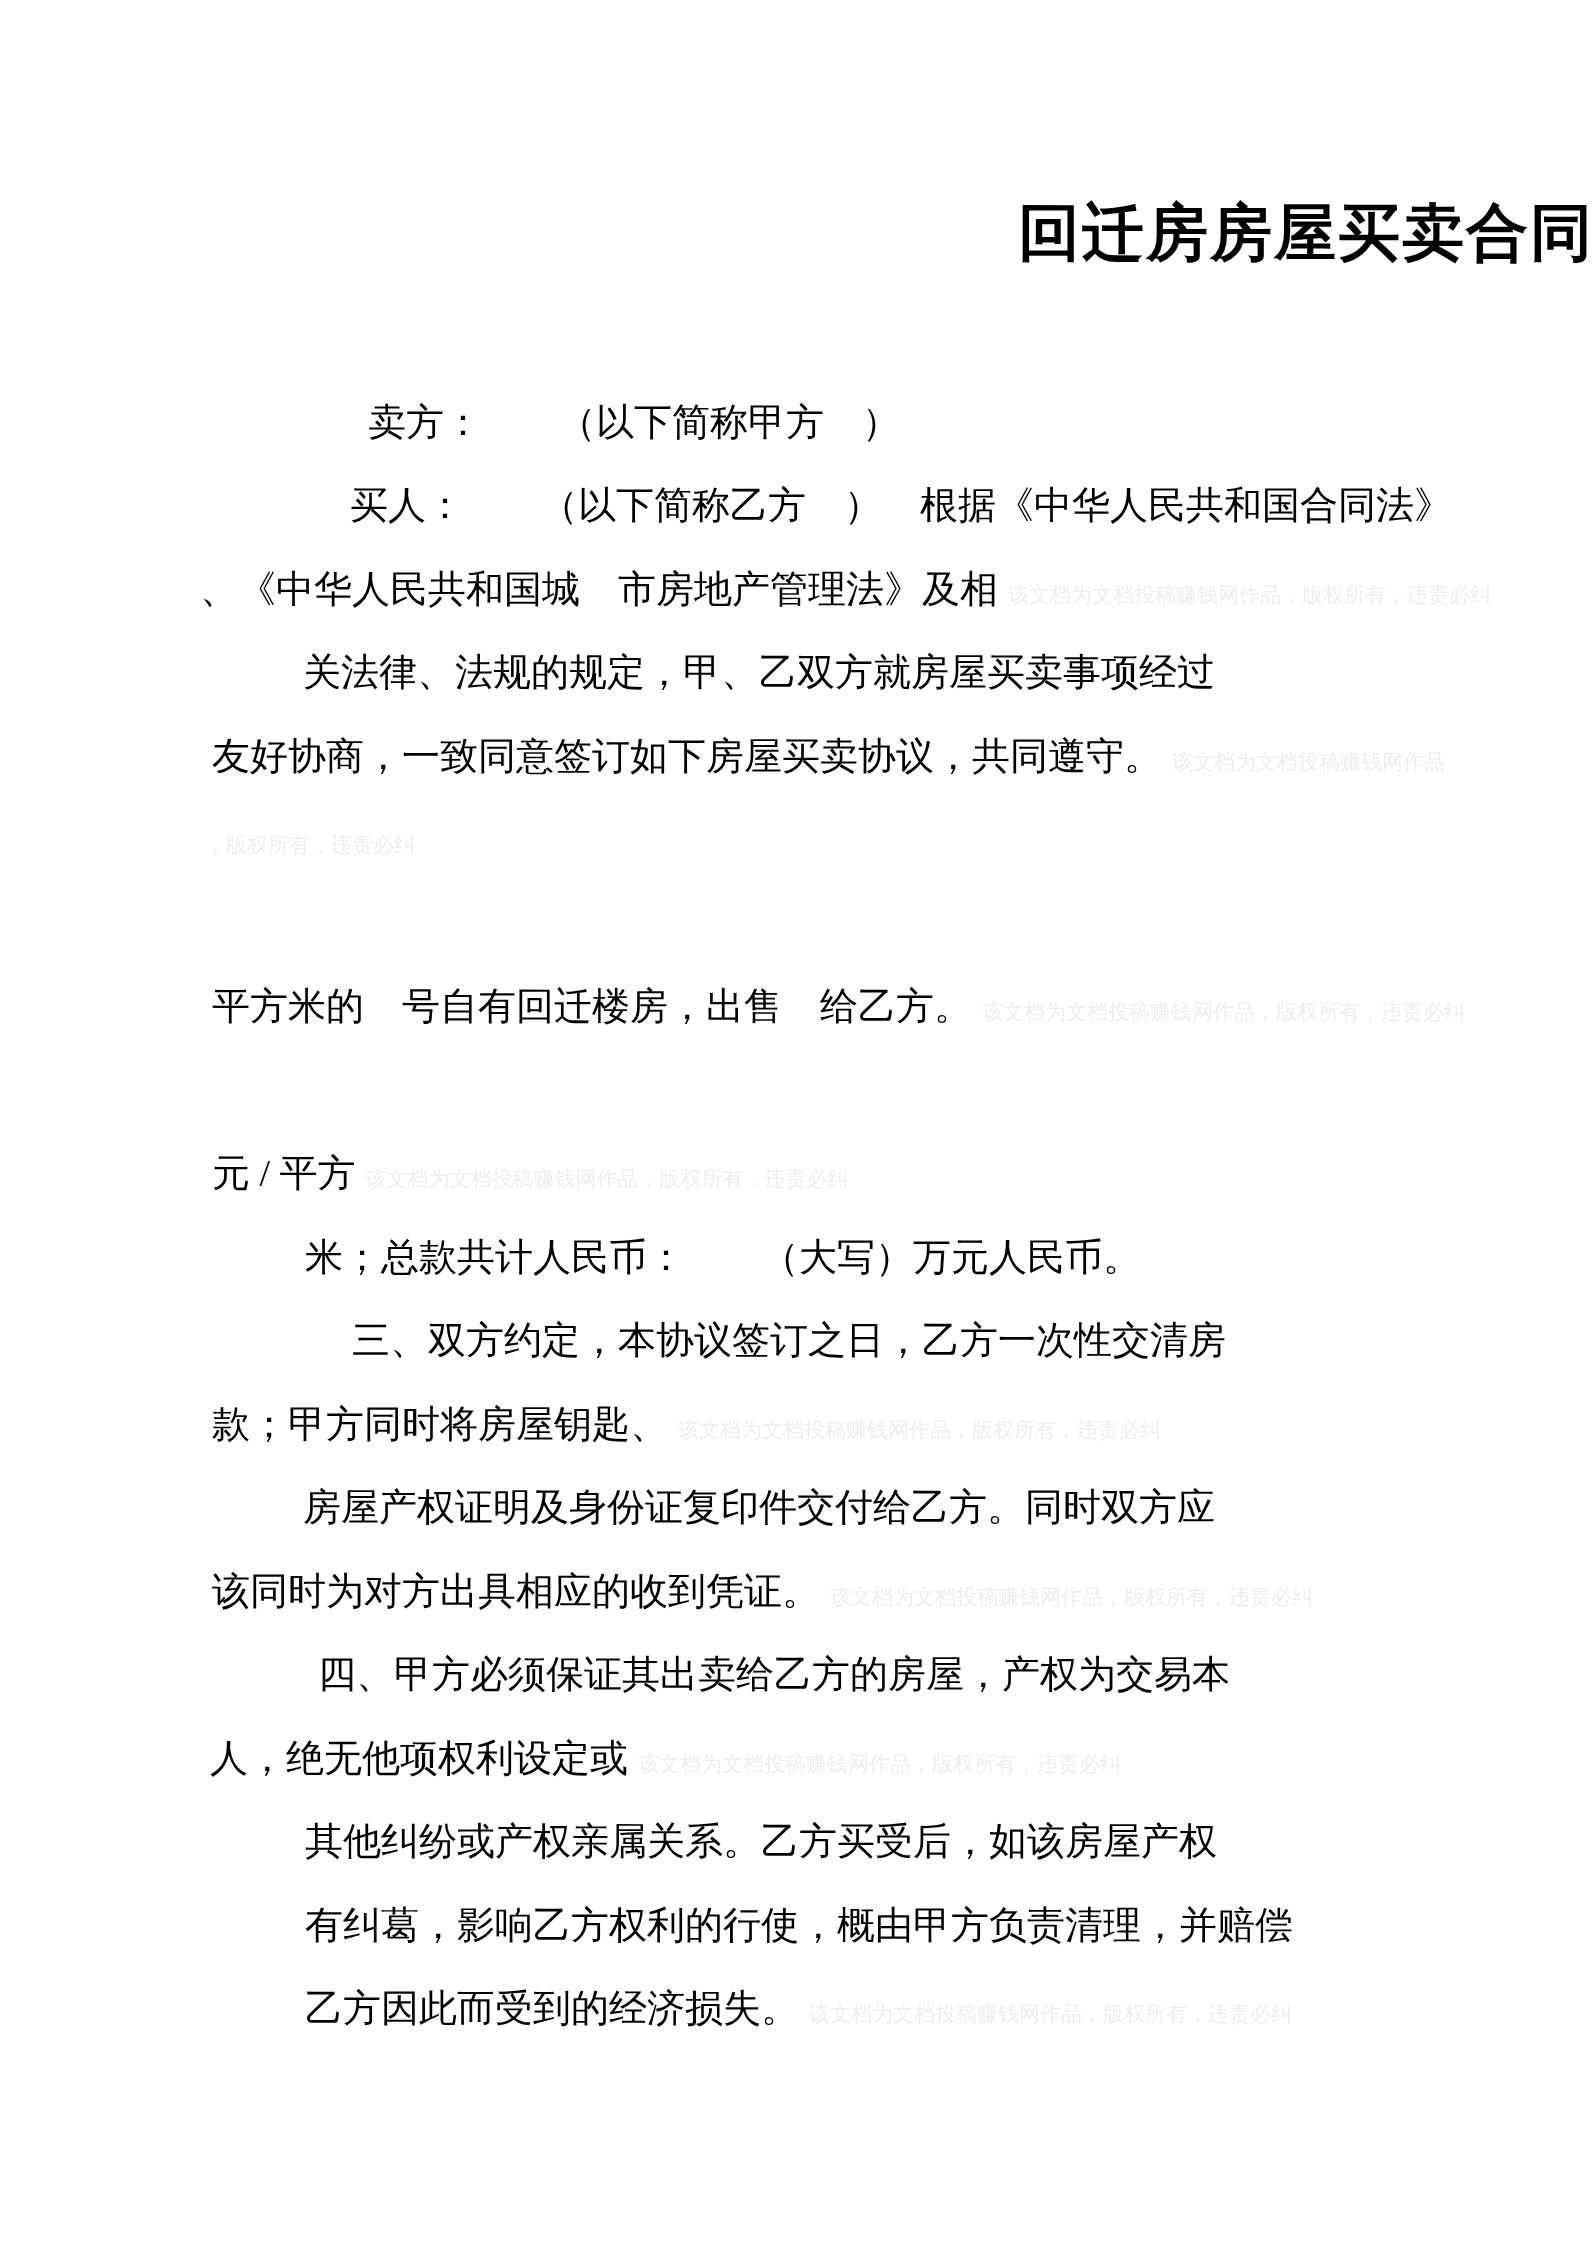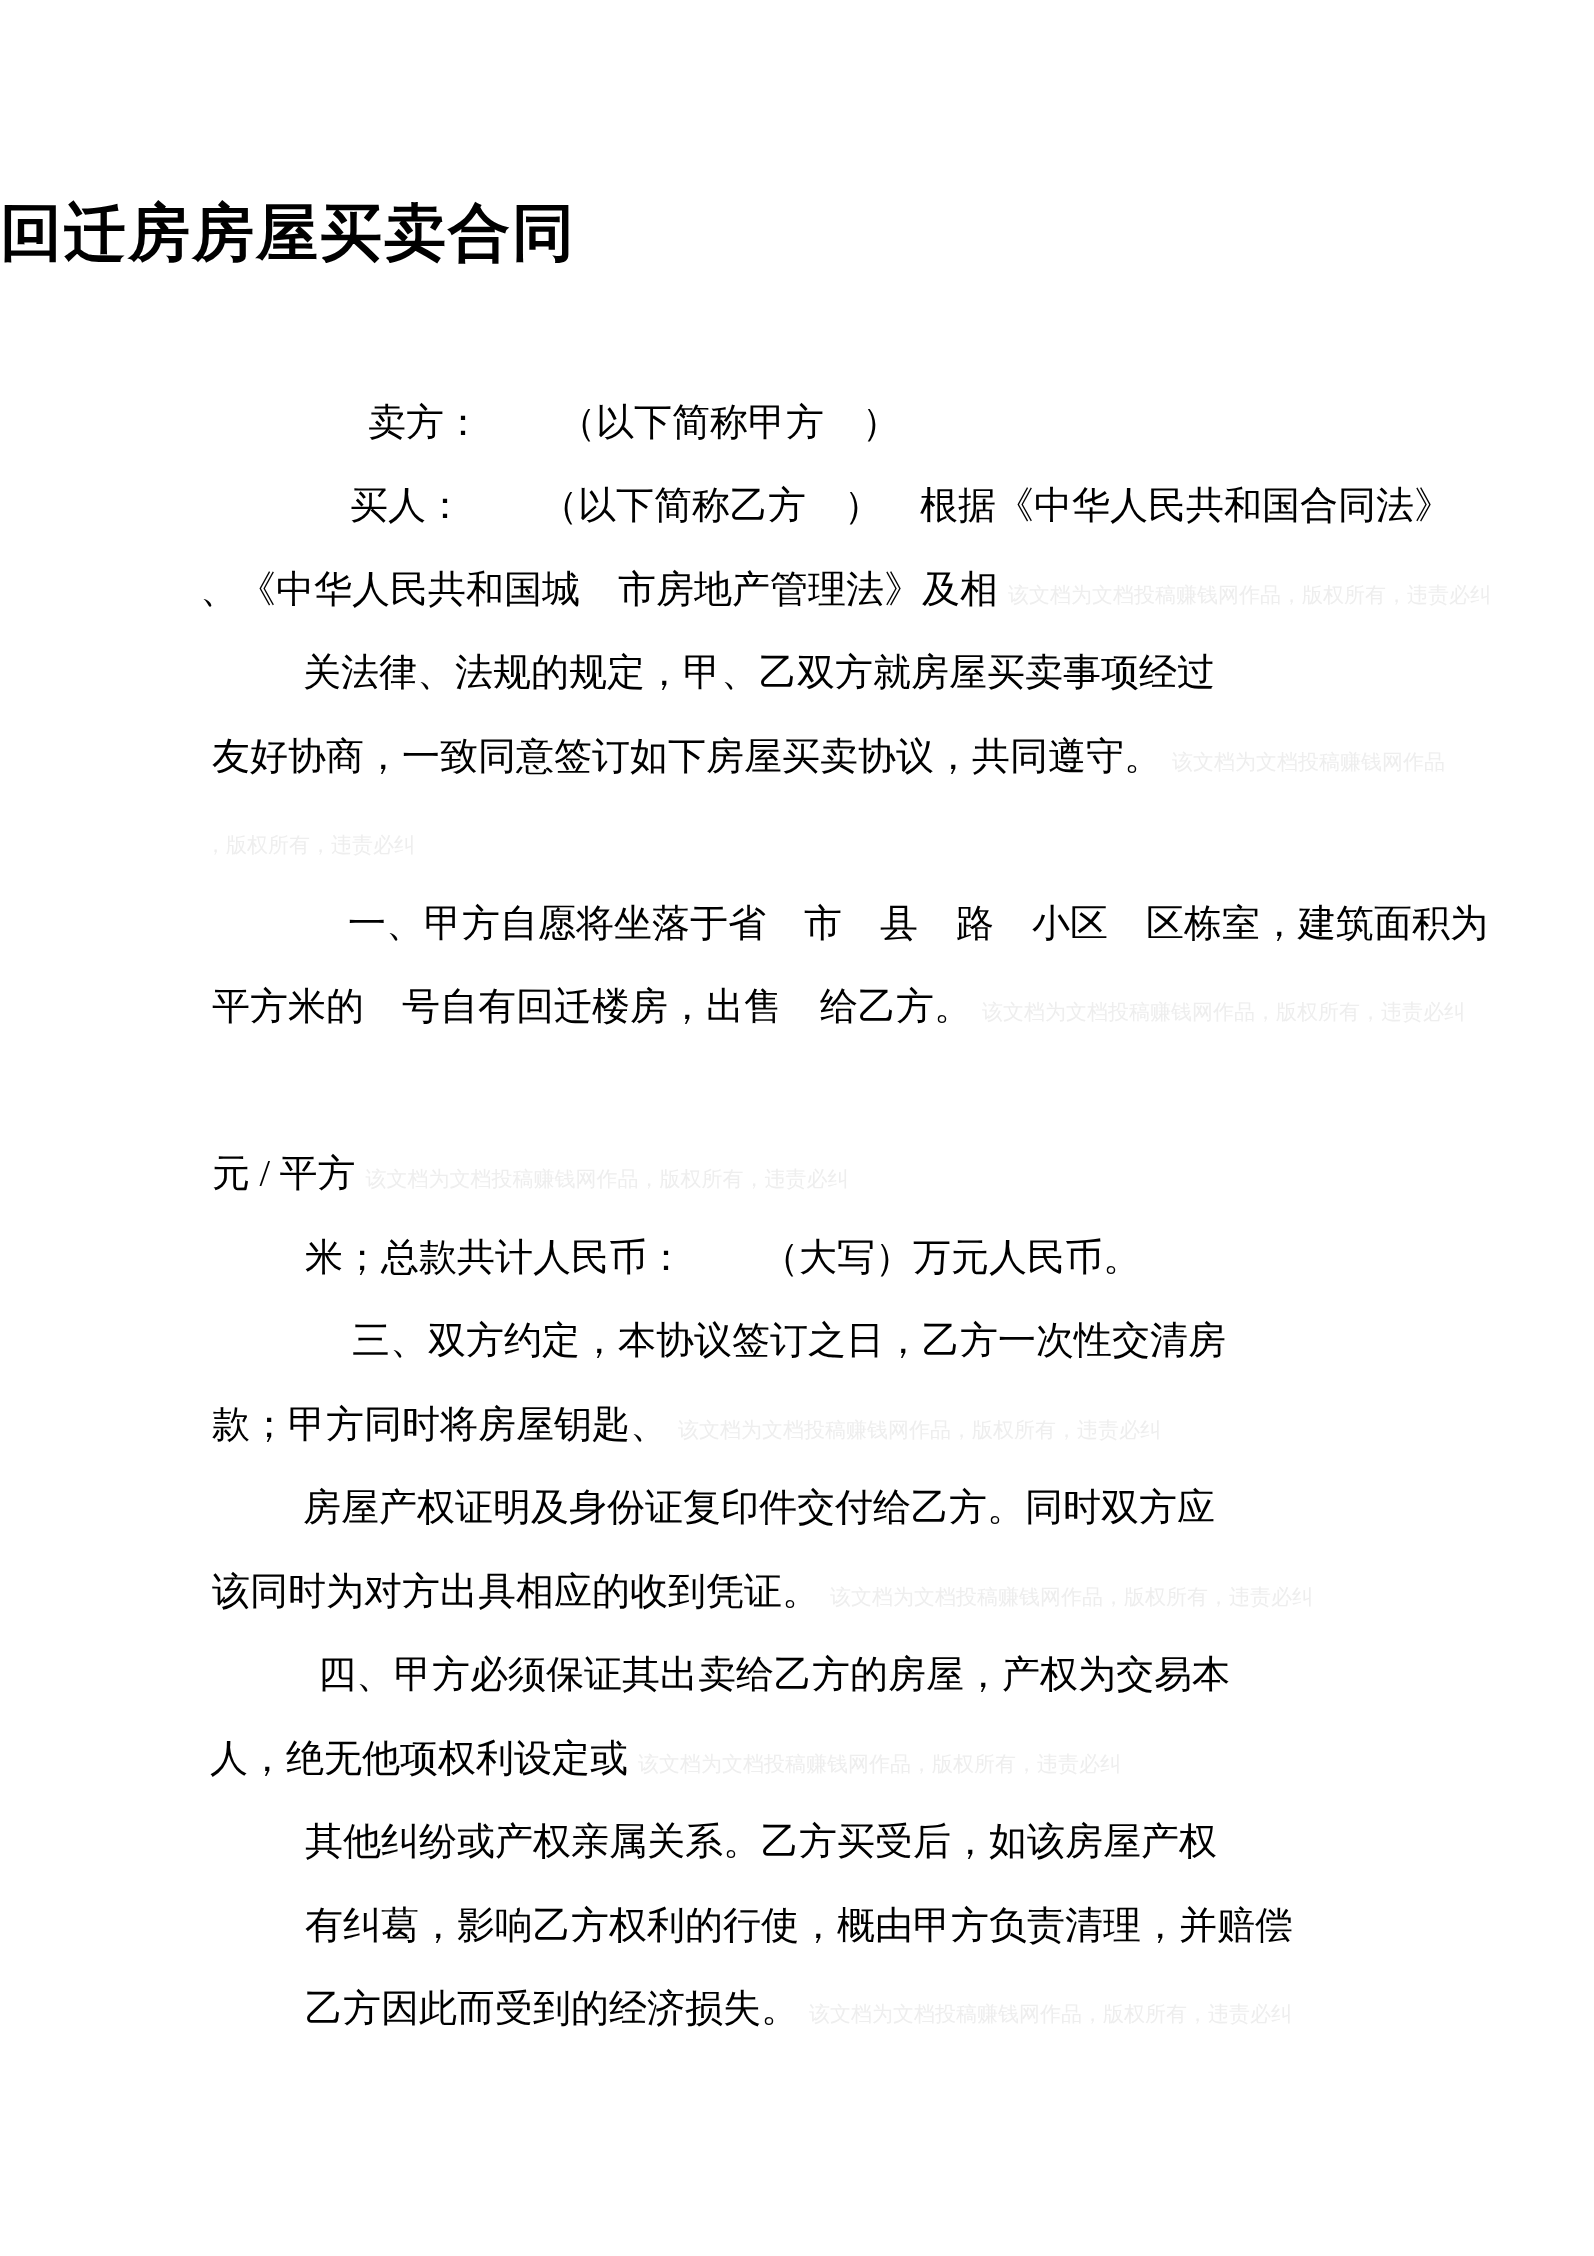--- a/index.html
+++ b/index.html
@@ -7,21 +7,21 @@
     position:relative;
     width:1594px;height:2256px;
     background:#ffffff;
     overflow:hidden;
     font-family:"Liberation Serif","DejaVu Serif",serif;
     color:#000000;
   }
   .title{
     position:absolute;
     top:198px;left:0;width:100%;
-    text-align:left;
+    text-align:right;
     font-family:"Liberation Sans","DejaVu Sans",sans-serif;
     font-weight:bold;
     font-size:62px;
     line-height:70px;
     letter-spacing:2px;
     white-space:pre;
   }
   .ln{
     position:absolute;
     font-size:38px;
@@ -50,21 +50,20 @@
   <div class="ln" style="top:483px;left:350px"><span>买人：　　（以下简称乙方　）　根据《中华人民共和国合同法》</span></div>
 
   <div class="ln" style="top:567px;left:200px"><span>、《中华人民共和国城　市房地产管理法》及相</span><span class="wm" style="color: rgb(238, 238, 238);">该文档为文档投稿赚钱网作品，版权所有，违责必纠</span></div>
 
   <div class="ln" style="top:650px;left:303px"><span>关法律、法规的规定，甲、乙双方就房屋买卖事项经过</span></div>
 
   <div class="ln" style="top:734px;left:212px"><span>友好协商，一致同意签订如下房屋买卖协议，共同遵守。</span><span class="wm" style="color: rgb(238, 238, 238);">该文档为文档投稿赚钱网作品</span></div>
 
   <div class="ln" style="top:817px;left:205px"><span></span><span class="wm nogap" style="color: rgb(238, 238, 238);">，版权所有，违责必纠</span></div>
 
-  <div class="ln" style="top:901px;left:348px"><span>一、甲方自愿将坐落于省　市　县　路　小区　区栋室，建筑面积为</span></div>
 
   <div class="ln" style="top:984px;left:212px"><span>平方米的　号自有回迁楼房，出售　给乙方。</span><span class="wm" style="color: rgb(238, 238, 238);">该文档为文档投稿赚钱网作品，版权所有，违责必纠</span></div>
 
 
   <div class="ln" style="top:1151px;left:212px"><span>元 / 平方</span><span class="wm" style="color: rgb(238, 238, 238);">该文档为文档投稿赚钱网作品，版权所有，违责必纠</span></div>
 
   <div class="ln" style="top:1318px;left:352px"><span>三、双方约定，本协议签订之日，乙方一次性交清房</span></div>
 
   <div class="ln" style="top:1235px;left:305px"><span>米；总款共计人民币：　　（大写）万元人民币。</span></div>
 

